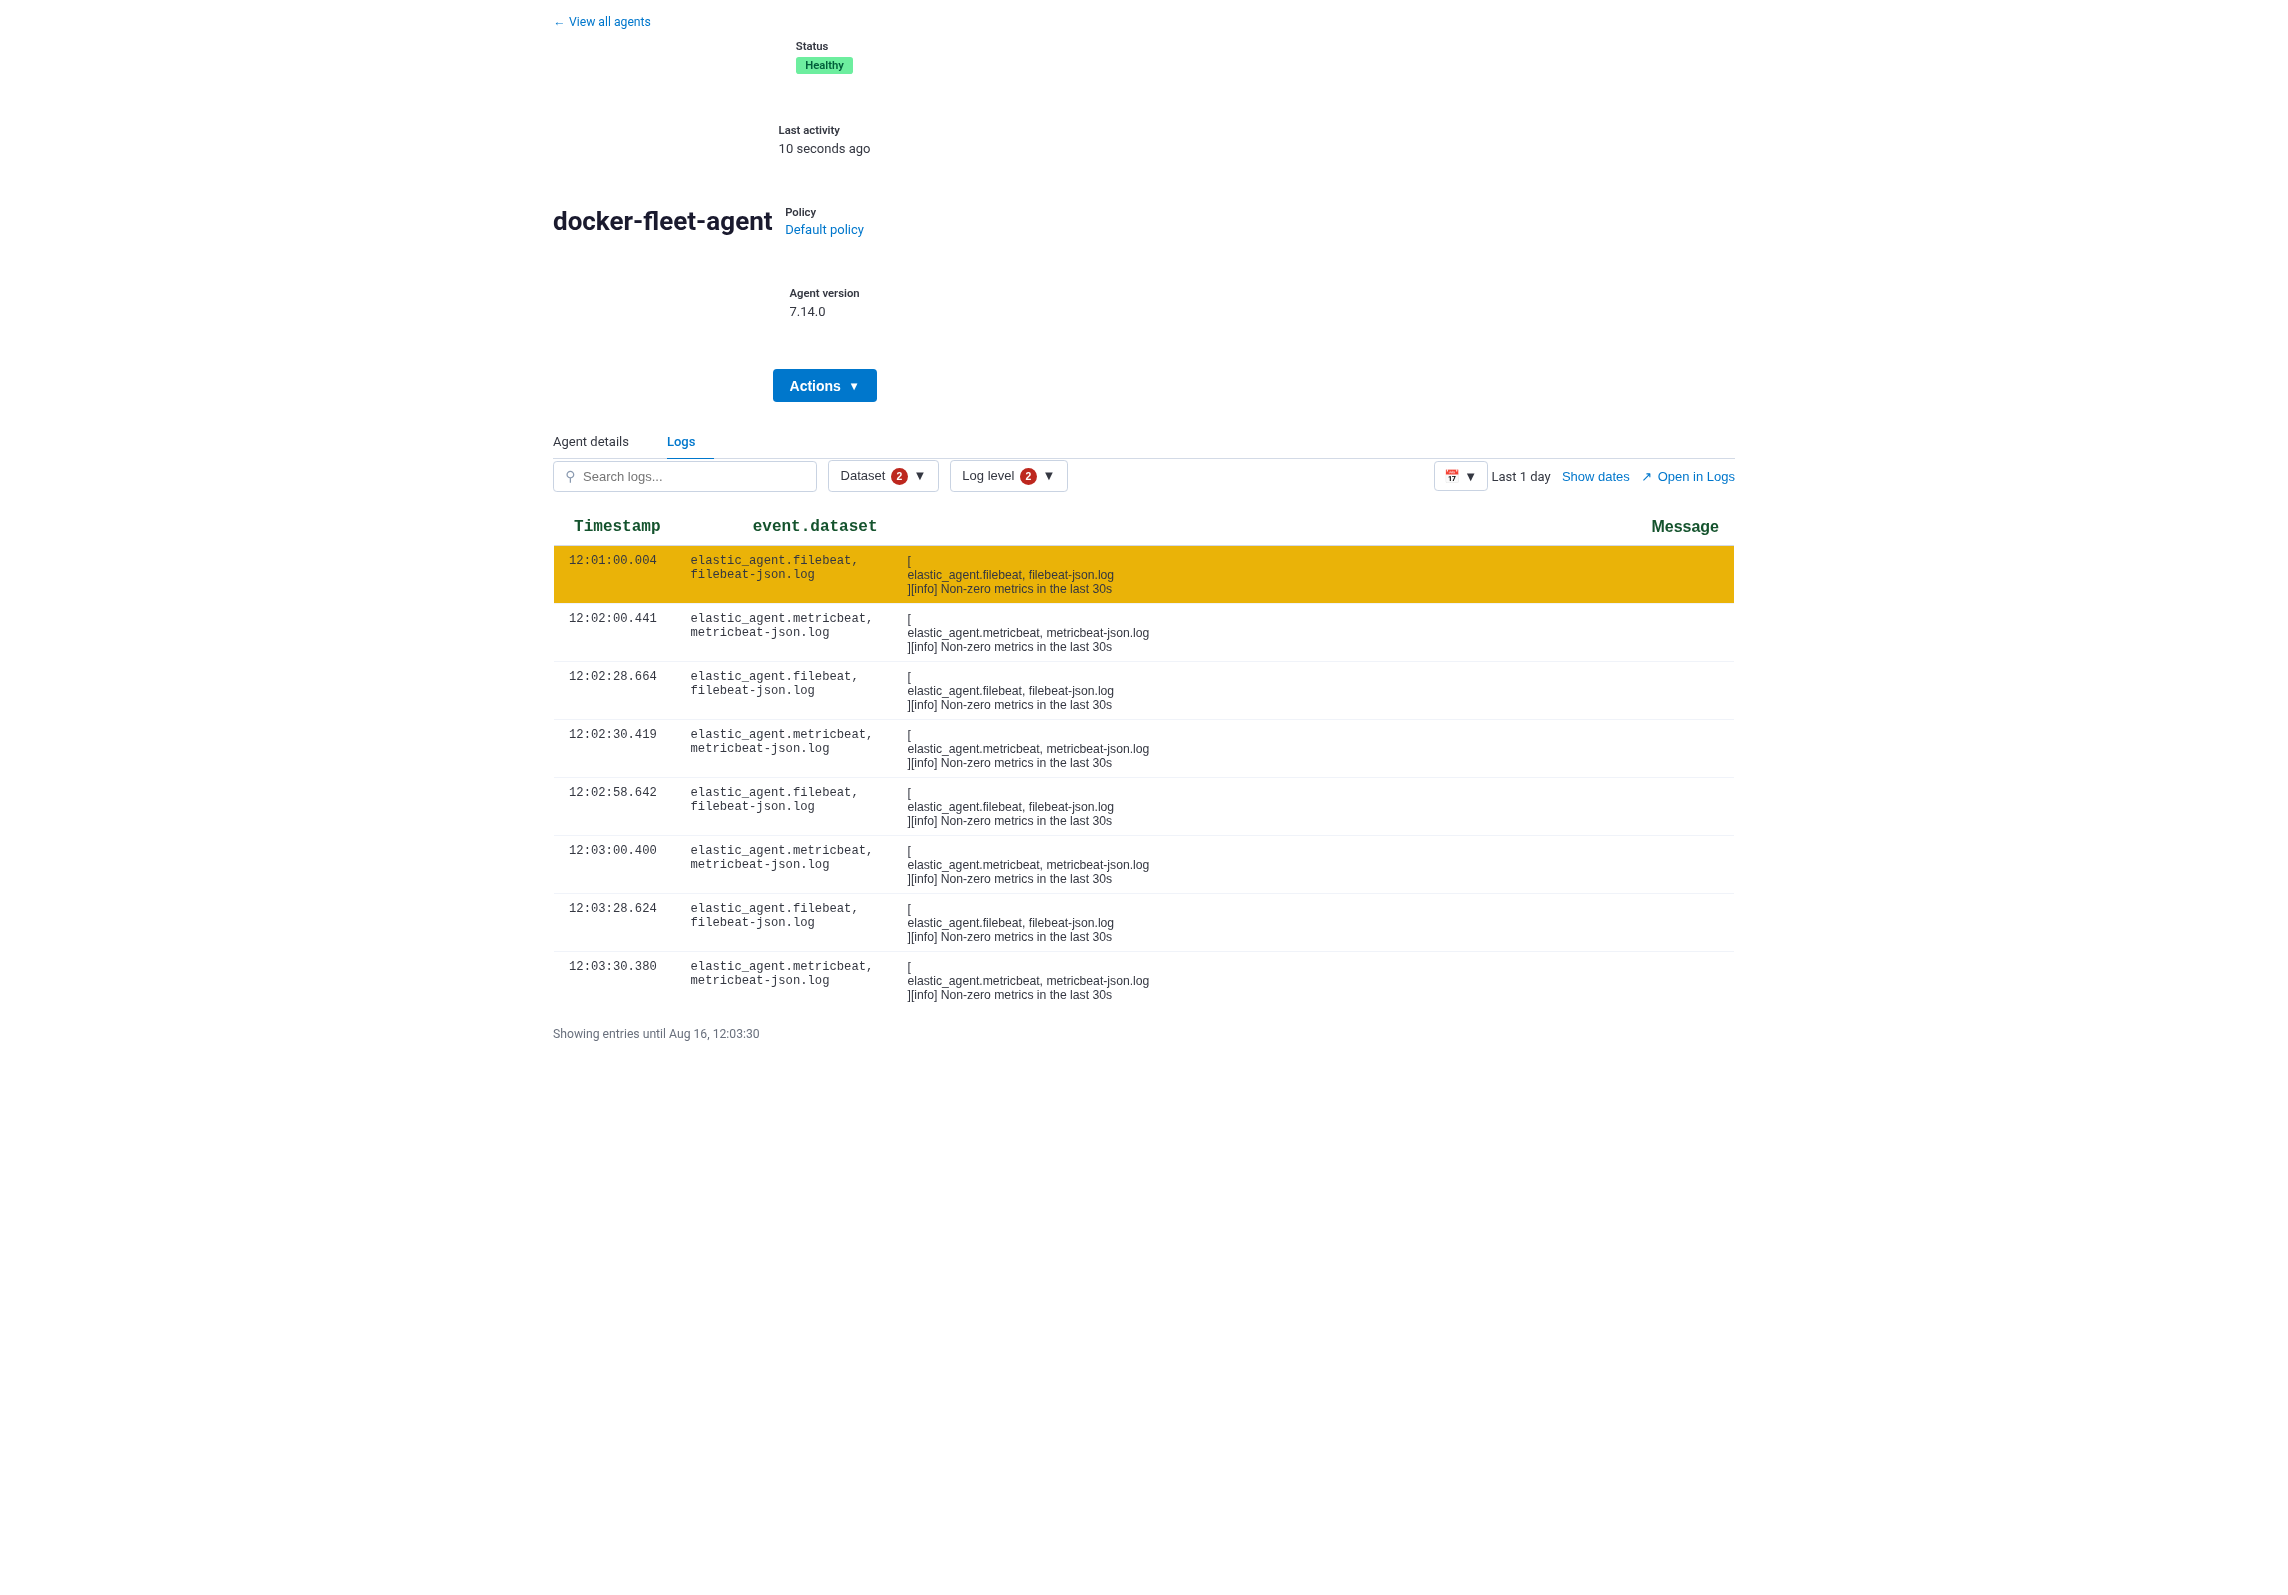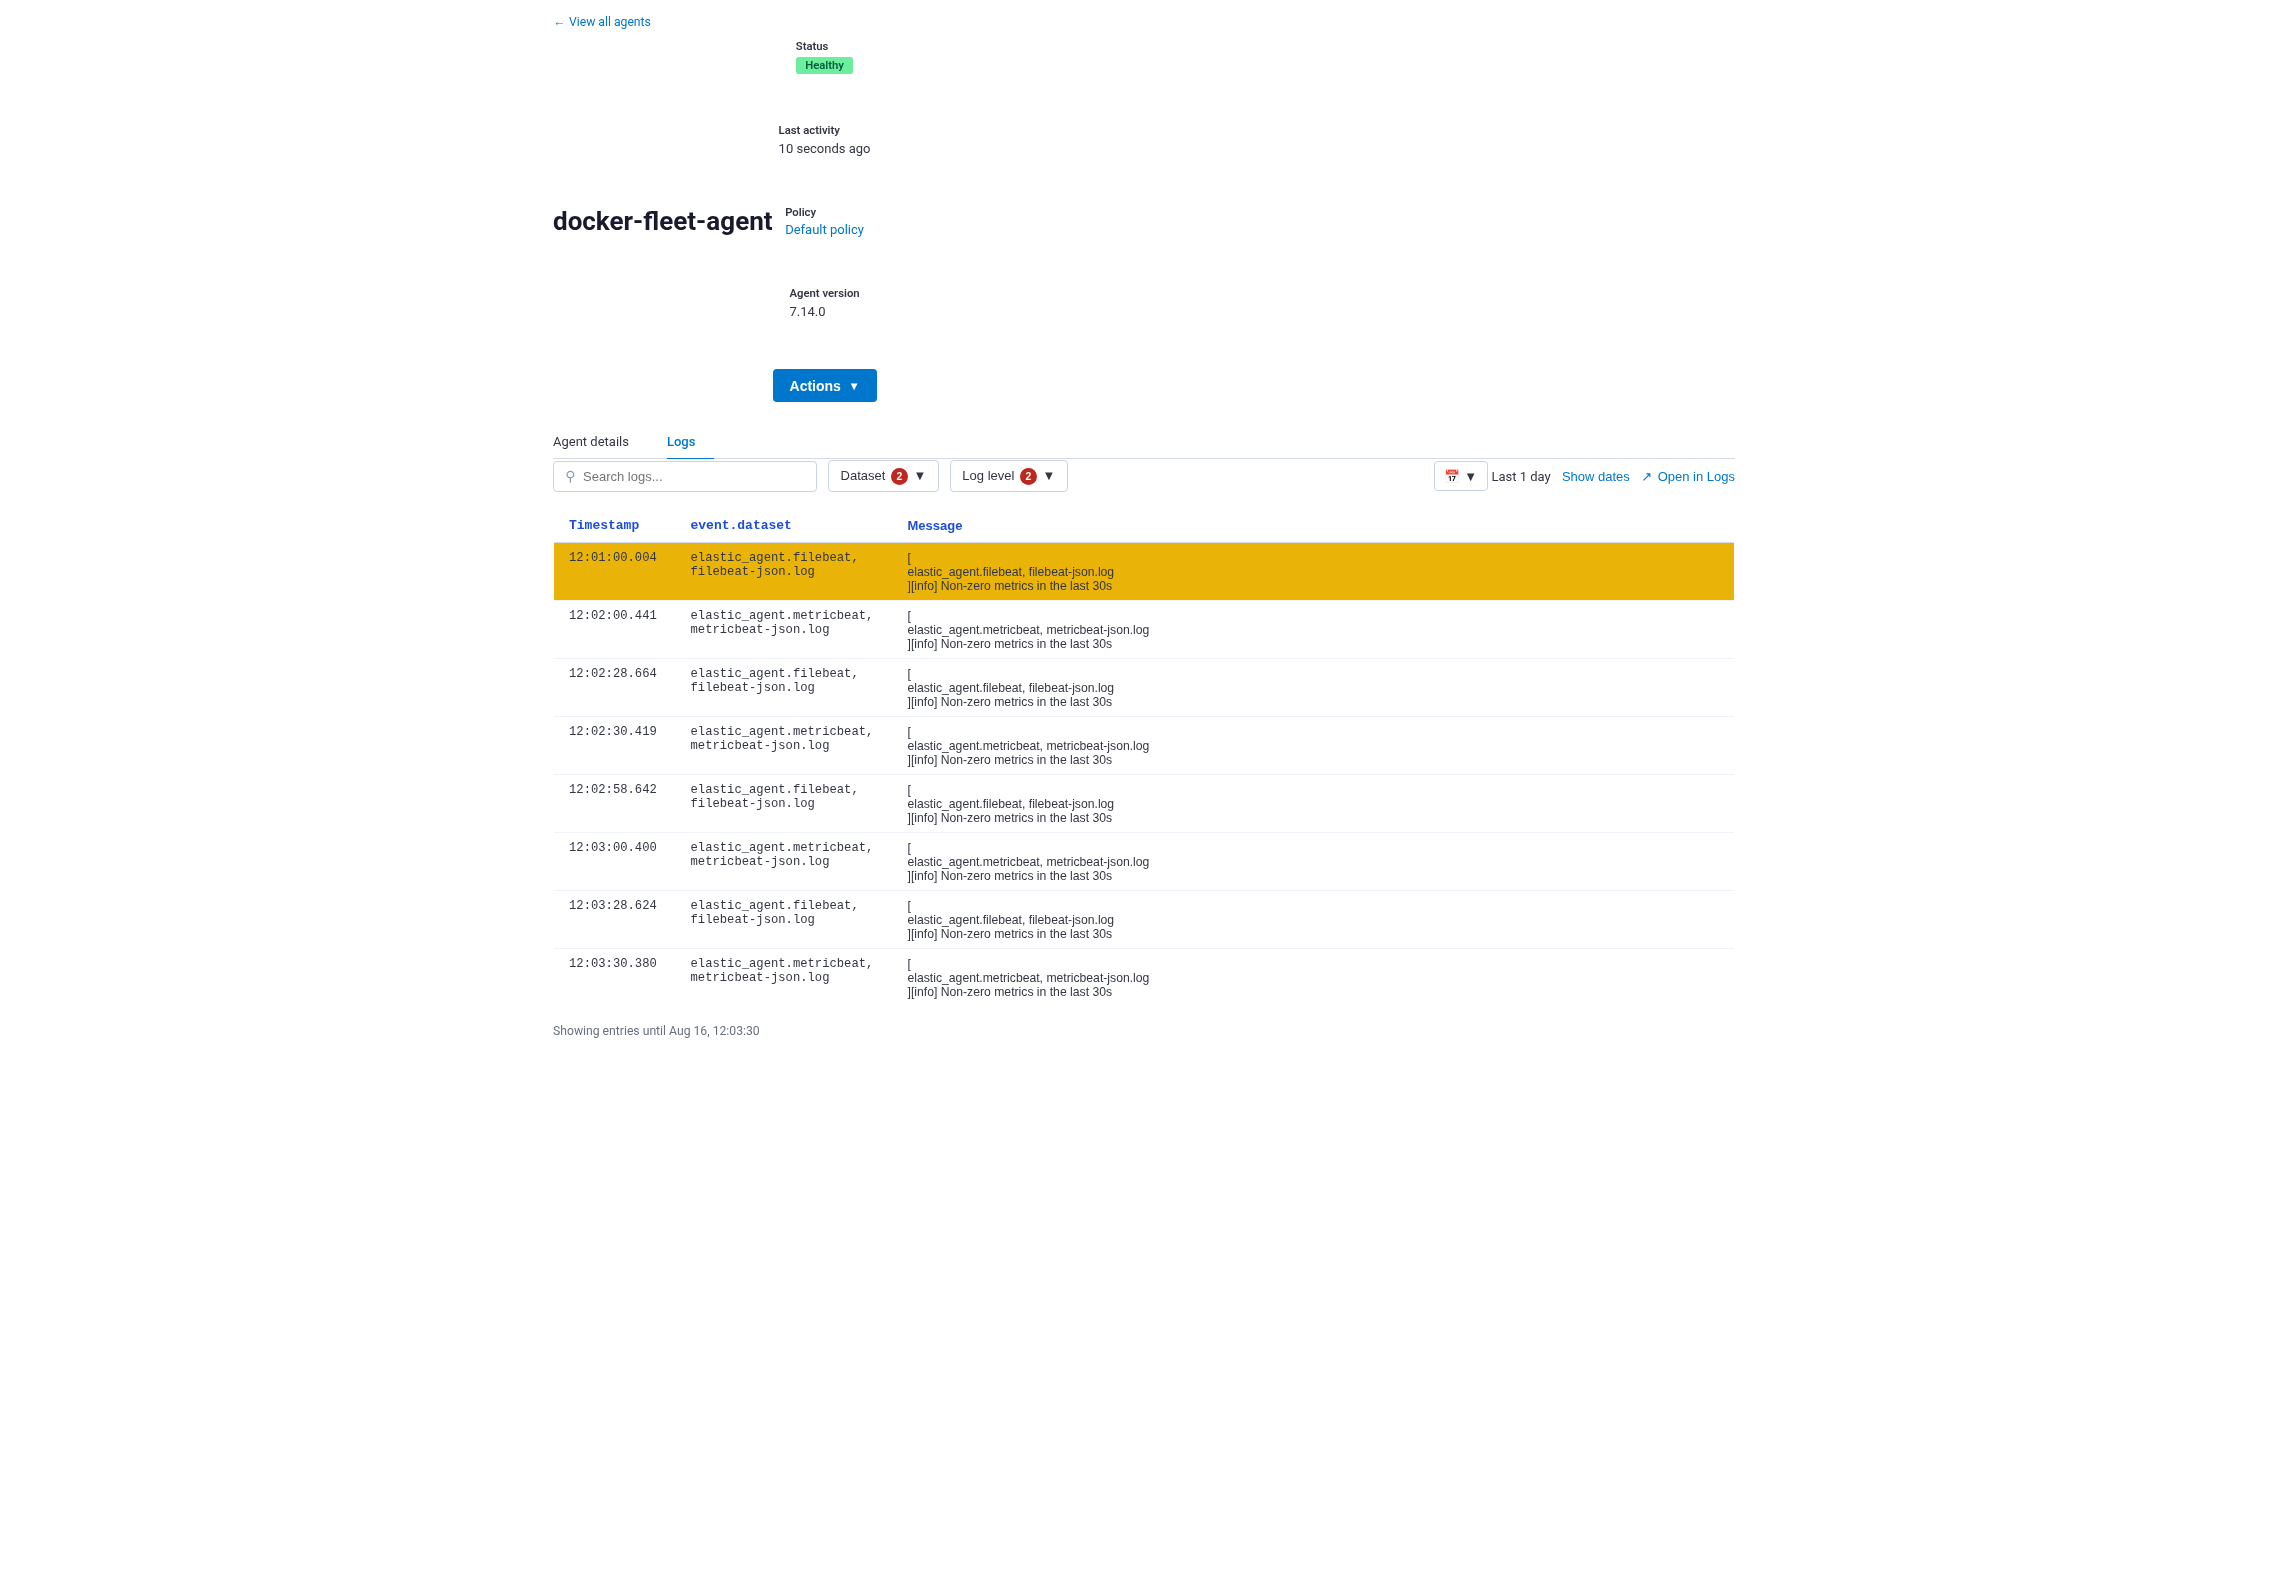--- a/index.html
+++ b/index.html
@@ -205,25 +205,25 @@
       margin-left: auto;
     }
     .log-table {
       width: 100%;
       border-collapse: collapse;
       border: 0.9px solid #d3dae6;
       border-radius: 3.8px;
       overflow: hidden;
     }
     .log-table th {
-      text-align: left;
+      text-align: right;
       padding: 9.4px 15px;
-      font-size: 13px;
+      font-size: 16px;
       font-weight: 700;
-      color: #1d4ed8;
+      color: #14532d;
       border-bottom: 0.9px solid #d3dae6;
       background: #fff;
     }
     .log-table td {
       padding: 7.5px 15px;
       font-size: 12.2px;
       vertical-align: top;
       border-bottom: 0.9px solid #f0f3f9;
       color: #343741;
     }

